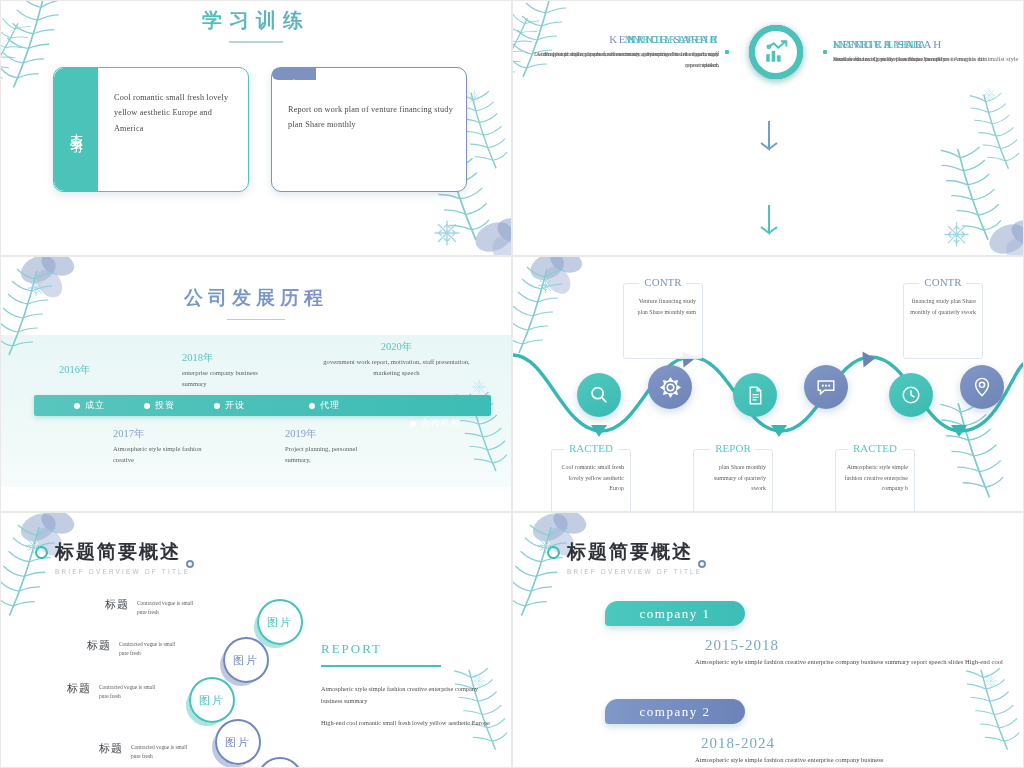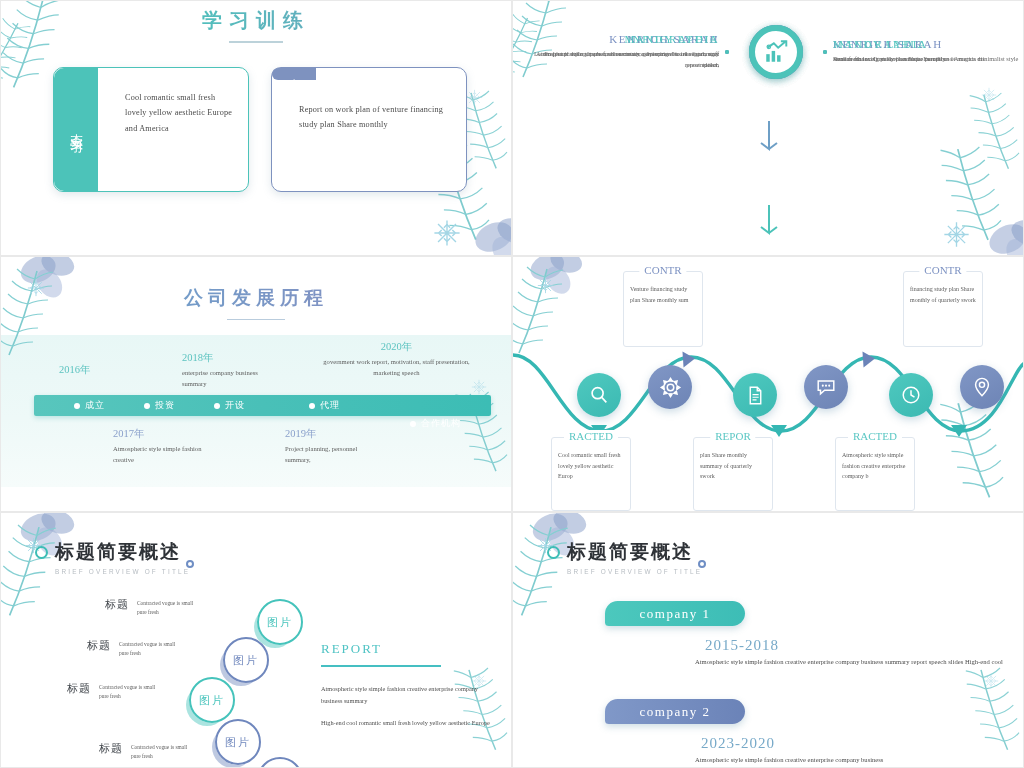--- a/index.html
+++ b/index.html
@@ -52,21 +52,21 @@
   }
   .card-tab span {
     writing-mode: vertical-rl; text-orientation: upright;
     color: #ffffff; font-size: 13px; letter-spacing: 3px;
     font-family: "Liberation Sans", sans-serif;
   }
   .card.teal  { border: 1.4px solid #4cc3b9; }
   .card.teal  .card-tab { background: #4cc3b9; }
   .card.blue  { border: 1.4px solid #7e92bf; flex-direction: column; }
   .card.blue  .card-tab { background: #7e92bf; }
-  .card-body { flex:1; padding: 22px 12px 0 16px; margin-left: 11px; }
+  .card-body { flex:1; padding: 22px 12px 0 16px; }
   .card-body p {
     font-size: 8.2px; line-height: 1.95; color: #4a4a4a;
     font-family: "Liberation Serif", serif; letter-spacing: .2px;
   }
 
   
   .s2 { padding: 8px; }
   .s2-row { position: absolute; width: 100%; height: 85px; display:flex; align-items:center; }
   .s2-row:nth-child(1) { top: 0px; }
   .s2-row:nth-child(2) { top: 84px; }
@@ -118,21 +118,22 @@
   .yr.above { color:#5cc3c0; }
   .yr.below { color:#8aa0cb; }
   .yr .body { font-size: 6.6px; color:#5e5e5e; line-height: 1.6; margin-top:3px; font-family:"Liberation Serif", serif; }
 
   
   .s4-box {
     position:absolute; width: 80px;
     border: 1px solid #dfe6ee; border-radius: 3px;
     background: rgba(255,255,255,.88);
     padding: 12px 6px 8px;
-    text-align:left;
+    text-align:right;
+    margin-top:12px;
   }
   .s4-box .lbl {
     position:absolute; top: -8px; left:50%; transform: translateX(-50%);
     background:#fff; padding: 0 5px; white-space: nowrap;
     font-size: 11px; font-family: "Liberation Serif", serif;
   }
   .s4-box .lbl.blue { color:#7e93c3; }
   .s4-box .lbl.teal { color:#5bc7c4; }
   .s4-box p { font-size: 6px; line-height: 1.75; color:#5d5d5d; }
   .s4-circle {
@@ -595,17 +596,17 @@
 
     <div class="pill teal" style="left:92px; top:88px;">
       <span>company 1</span>
     </div>
     <div class="s6-yr" style="left:192px; top:124px;">2015-2018</div>
     <div class="s6-p" style="left:182px; top:142px;">Atmospheric style simple fashion creative enterprise company business summary report speech slides High-end cool</div>
 
     <div class="pill blue" style="left:92px; top:186px;">
       <span>company 2</span>
     </div>
-    <div class="s6-yr" style="left:188px; top:222px;">2023-2020</div>
+    <div class="s6-yr" style="left:188px; top:222px;">2018-2024</div>
     <div class="s6-p" style="left:182px; top:240px;">Atmospheric style simple fashion creative enterprise company business</div>
   </div>
 
 </div>
 
 </body></html>

